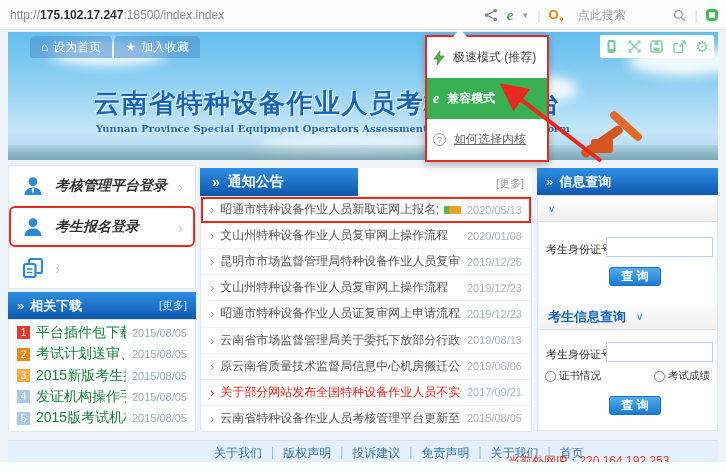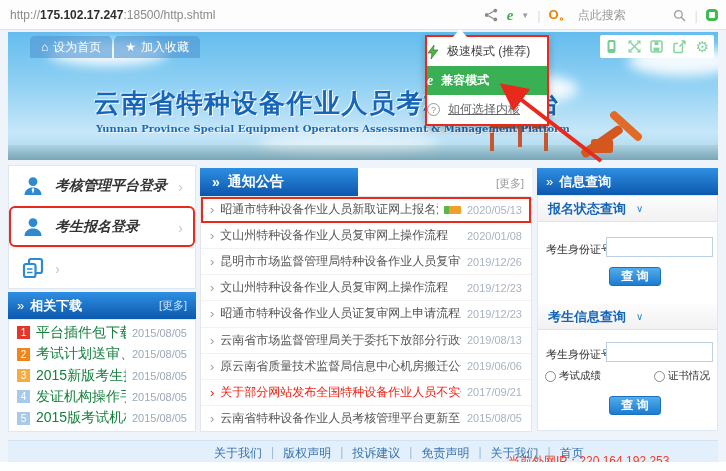--- a/index.html
+++ b/index.html
@@ -49,21 +49,21 @@
   .toolbar { position:absolute; right:4px; top:3px; width:114px; height:23px; background:#fff;
              border-radius:2px; display:flex; align-items:center; justify-content:space-around; }
   .tb-ic { width:15px; height:15px; display:flex; align-items:center; justify-content:center; cursor:pointer; }
   .gear-g { color:#86d4a0; font-size:15px; line-height:1; }
 
   
   .dropdown { position:absolute; left:425px; top:35px; width:124px; background:#fff;
               border:2px solid #e8291c; box-shadow:0 3px 8px rgba(0,0,0,.25); z-index:30; }
   .dd-caret { position:absolute; left:26px; top:-8px; width:0; height:0;
               border-left:7px solid transparent; border-right:7px solid transparent; border-bottom:8px solid #fff; }
-  .dd-row { height:29px; display:flex; align-items:center; gap:8px; padding:0 0; font-size:12px; color:#444; cursor:pointer; }
+  .dd-row { height:41px; display:flex; align-items:center; gap:8px; padding:0 6px; font-size:12px; color:#444; cursor:pointer; }
   .dd-row.selected { background:#3ab054; color:#fff; font-weight:bold; }
   .dd-e { font-family:"Liberation Serif",serif; font-style:italic; font-weight:bold; font-size:14px; color:#fff; }
   .dd-q { width:13px; height:13px; border:1px solid #999; border-radius:50%; color:#999; font-size:9px;
           display:flex; align-items:center; justify-content:center; flex:none; }
   .dd-link { text-decoration:underline; color:#666; }
   .red-arrow { position:absolute; left:490px; top:78px; z-index:31; pointer-events:none; }
 
   
   .login-box { position:absolute; left:8px; top:165px; width:188px; height:124px; background:#fff;
                border:1px solid #dfe8f1; display:flex; flex-direction:column; }
@@ -137,21 +137,21 @@
   .below-footer { position:absolute; left:0; top:462px; width:726px; height:9px; background:#fdfefe; }
 
   svg { display:block; }
 </style>
 </head>
 <body>
 
 <div class="screen">
 
   <div class="browser-bar">
-    <div class="url"><span>http://</span><b>175.102.17.247</b><span>:18500/http.shtml</span></div>
+    <div class="url"><span>http://</span><b>175.102.17.247</b><span>:18500/index.index</span></div>
     <div class="bar-right">
       <span class="tb-ic">
         <svg width="14" height="14" viewBox="0 0 14 14">
             <g fill="#8a8a8a">
               <circle cx="11.3" cy="2.6" r="1.9"></circle>
               <circle cx="2.7" cy="7" r="1.9"></circle>
               <circle cx="11.3" cy="11.4" r="1.9"></circle>
             </g>
             <path d="M4.3 6.2 L9.7 3.3 M4.3 7.8 L9.7 10.7" stroke="#8a8a8a" stroke-width="1.2" fill="none"></path>
           </svg>
@@ -374,41 +374,40 @@
       <span class="n-date">2015/08/05</span>
     </div>
   </div>
 
   <div class="blue-hd q-header">
     <span class="hd-arr">»</span>
     <span class="hd-title">信息查询</span>
   </div>
   <div class="q-box">
     <div class="q-sec" style="top:0;">
-      <span class="q-sec-title">报名状态查询</span>
       <span class="q-chev">∨</span>
     </div>
     <span class="q-label" style="left:8px; top:46px;">考生身份证号：</span>
     <input class="q-input" style="left: 68px; top: 41px;">
     <button class="q-btn" style="left:71px; top:71px;">查 询</button>
 
     <div class="q-sec" style="top:108px;">
       <span class="q-sec-title">考生信息查询</span>
       <span class="q-chev">∨</span>
     </div>
     <span class="q-label" style="left:8px; top:151px;">考生身份证号：</span>
     <input class="q-input" style="left: 68px; top: 146px;">
     <div class="radio-row">
       <label class="radio">
         <span class="rb"></span>
-        <span>考试成绩</span>
+        <span>证书情况</span>
       </label>
       <label class="radio">
         <span class="rb"></span>
-        <span>证书情况</span>
+        <span>考试成绩</span>
       </label>
     </div>
     <button class="q-btn" style="left:71px; top:200px;">查 询</button>
   </div>
 
   <div class="footer">
     <div class="f-links">
       <span class="lnk">关于我们</span>
       <span class="sep">|</span>
       <span class="lnk">版权声明</span>

